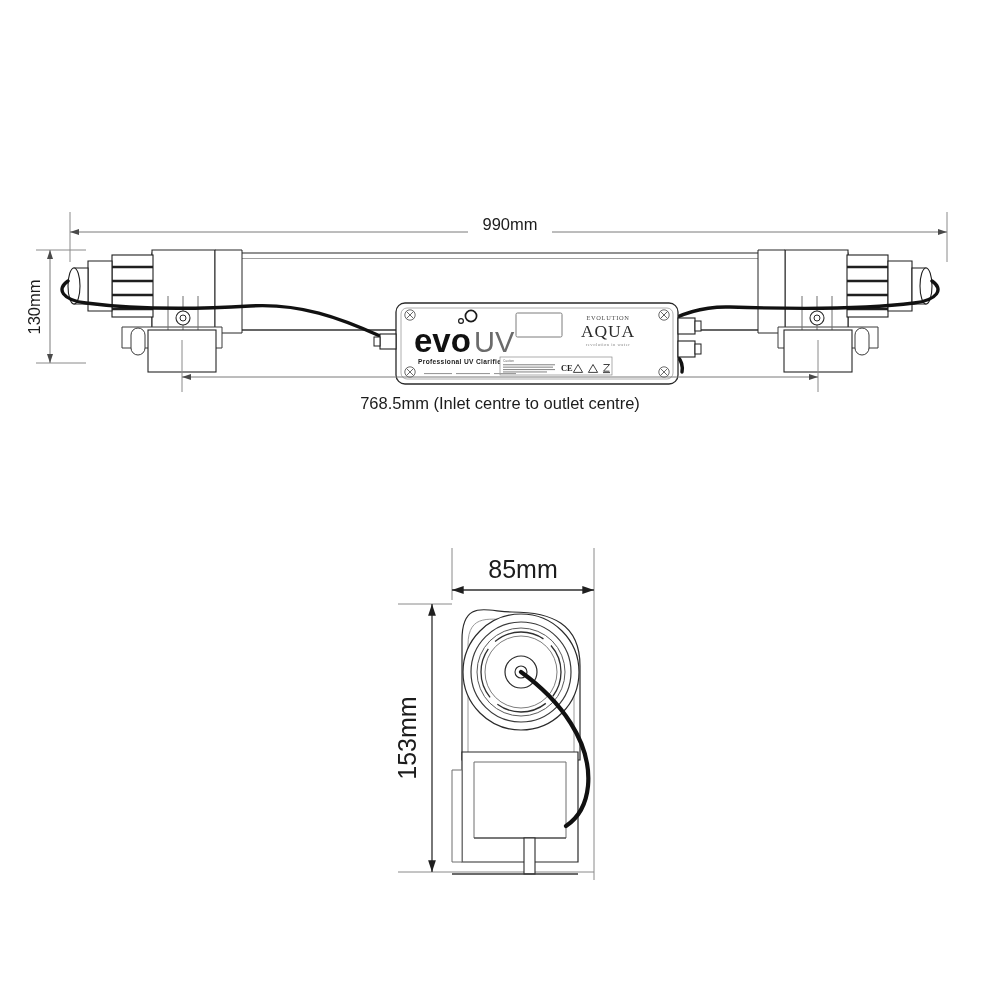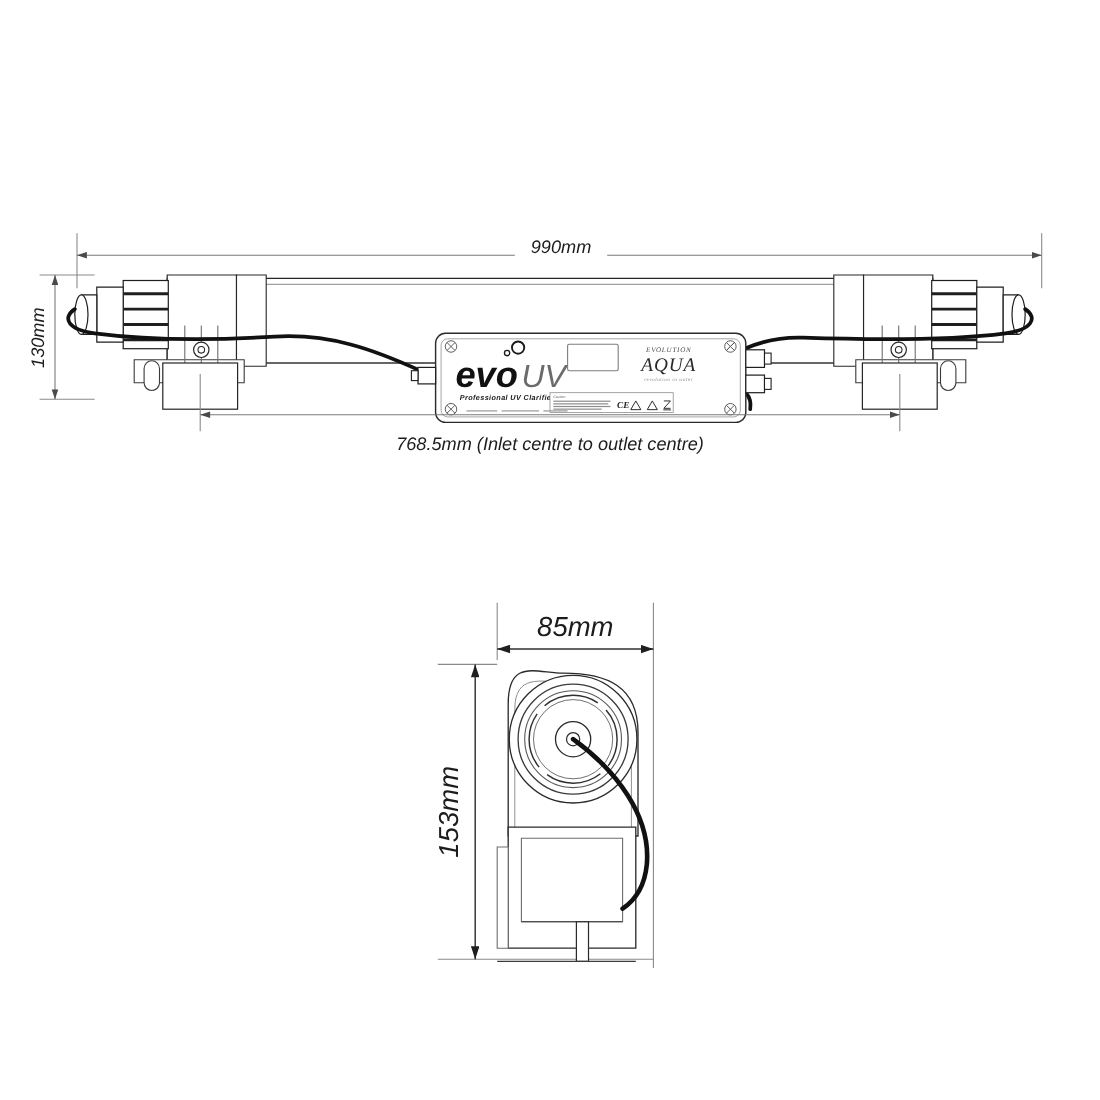--- a/index.html
+++ b/index.html
@@ -12,21 +12,20 @@
     width: 1000px;
     height: 1000px;
     font-family: "Liberation Sans", sans-serif;
     color: #1a1a1a;
     overflow: hidden;
   }
   #stage {
     position: relative;
     width: 920px;
     height: 1000px;
-    font-style: italic;
   }
   #stage svg {
     display: block;
   }
   .dim-text {
     font-family: "Liberation Sans", sans-serif;
     fill: #1c1c1c;
   }
 </style>
 </head>

